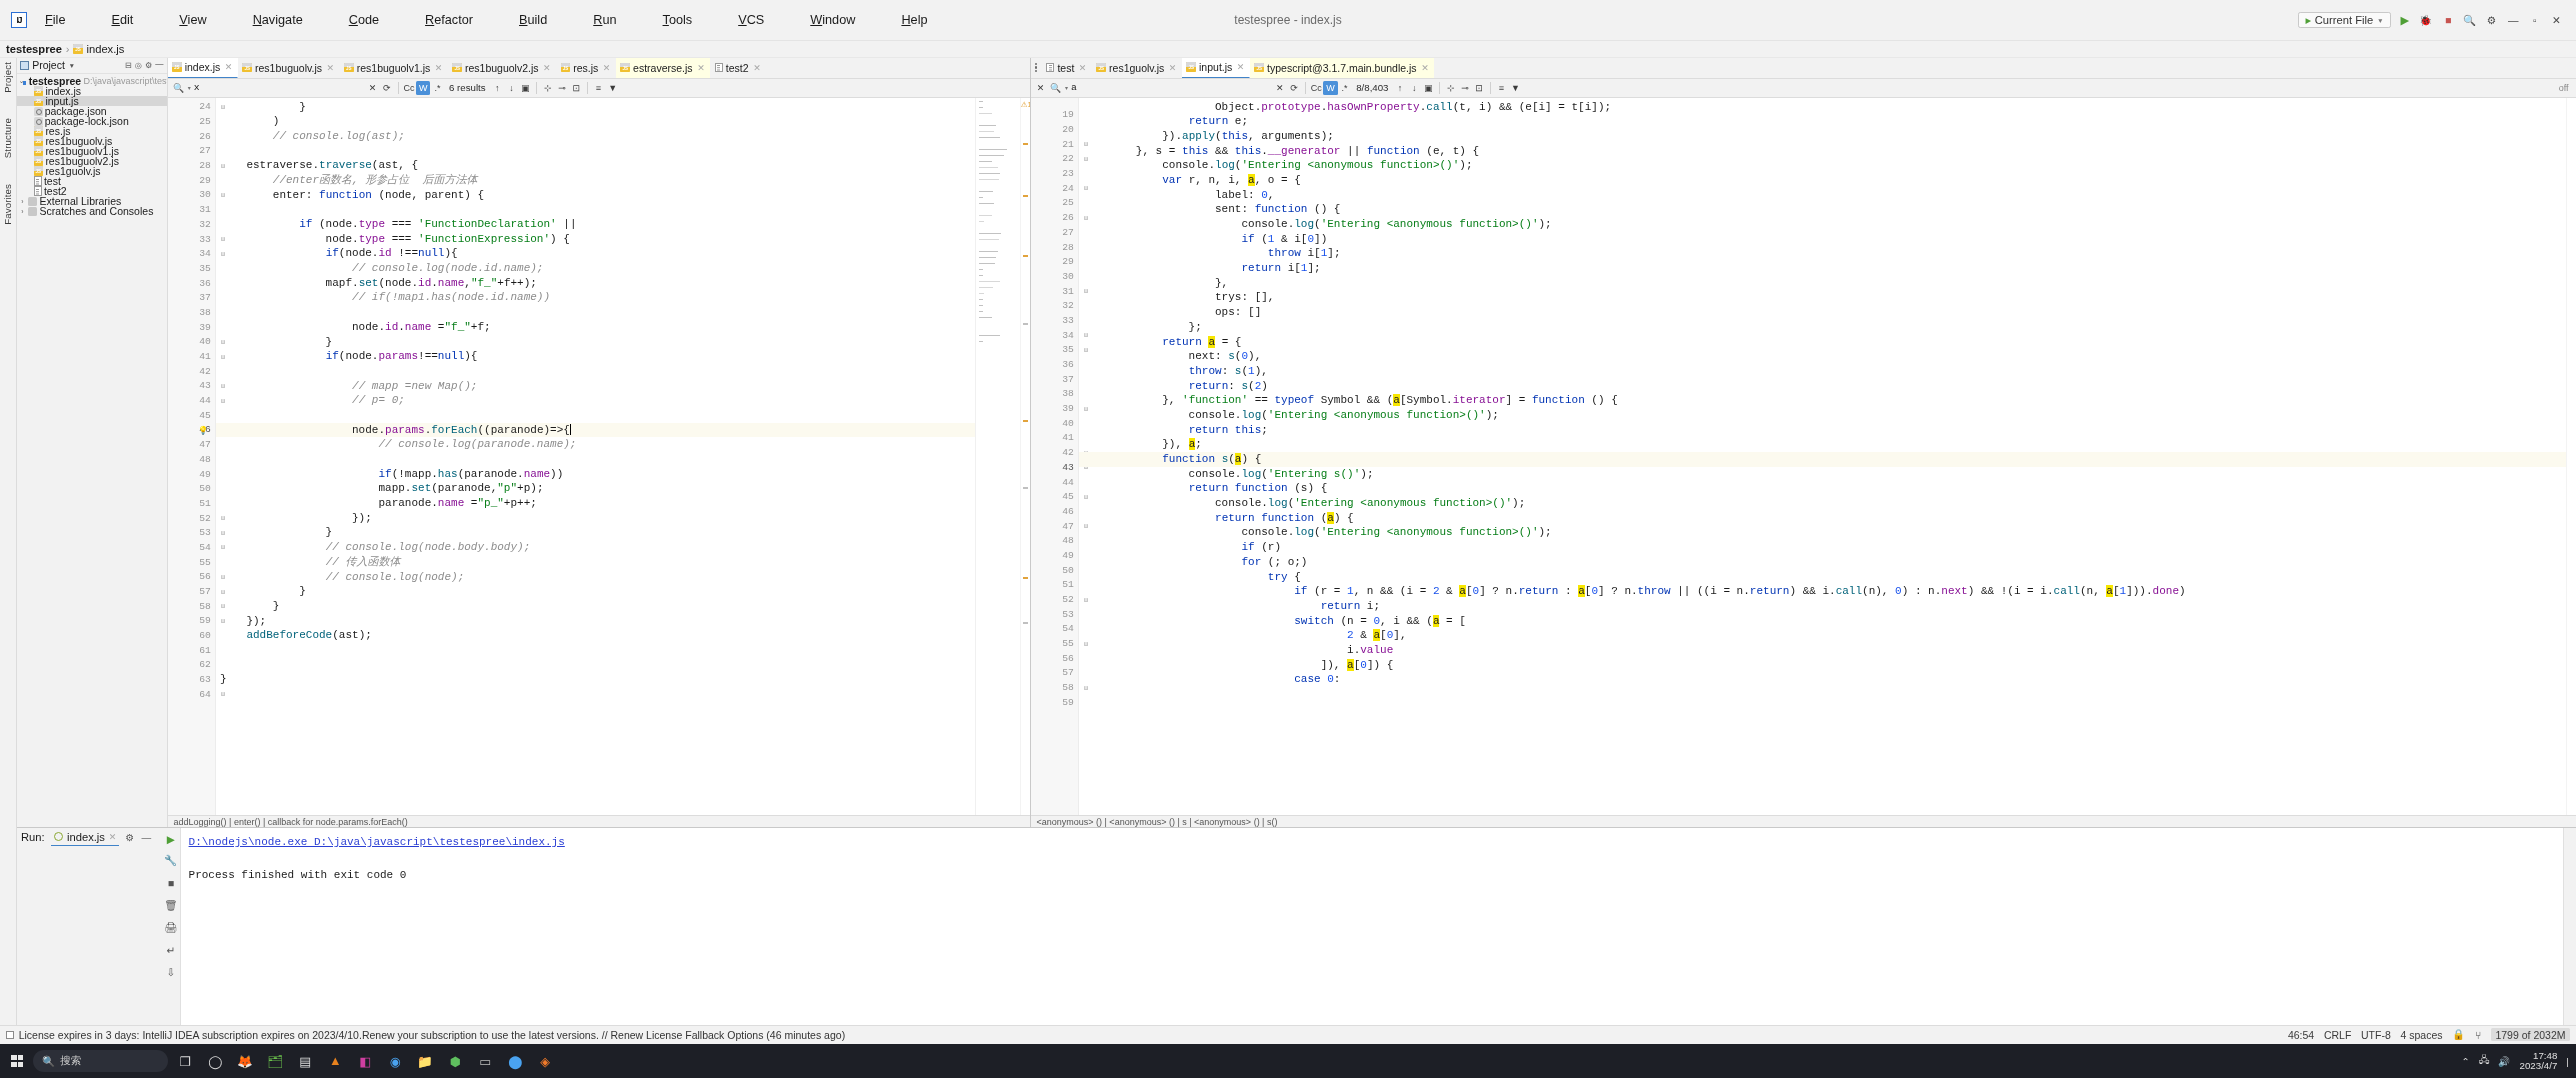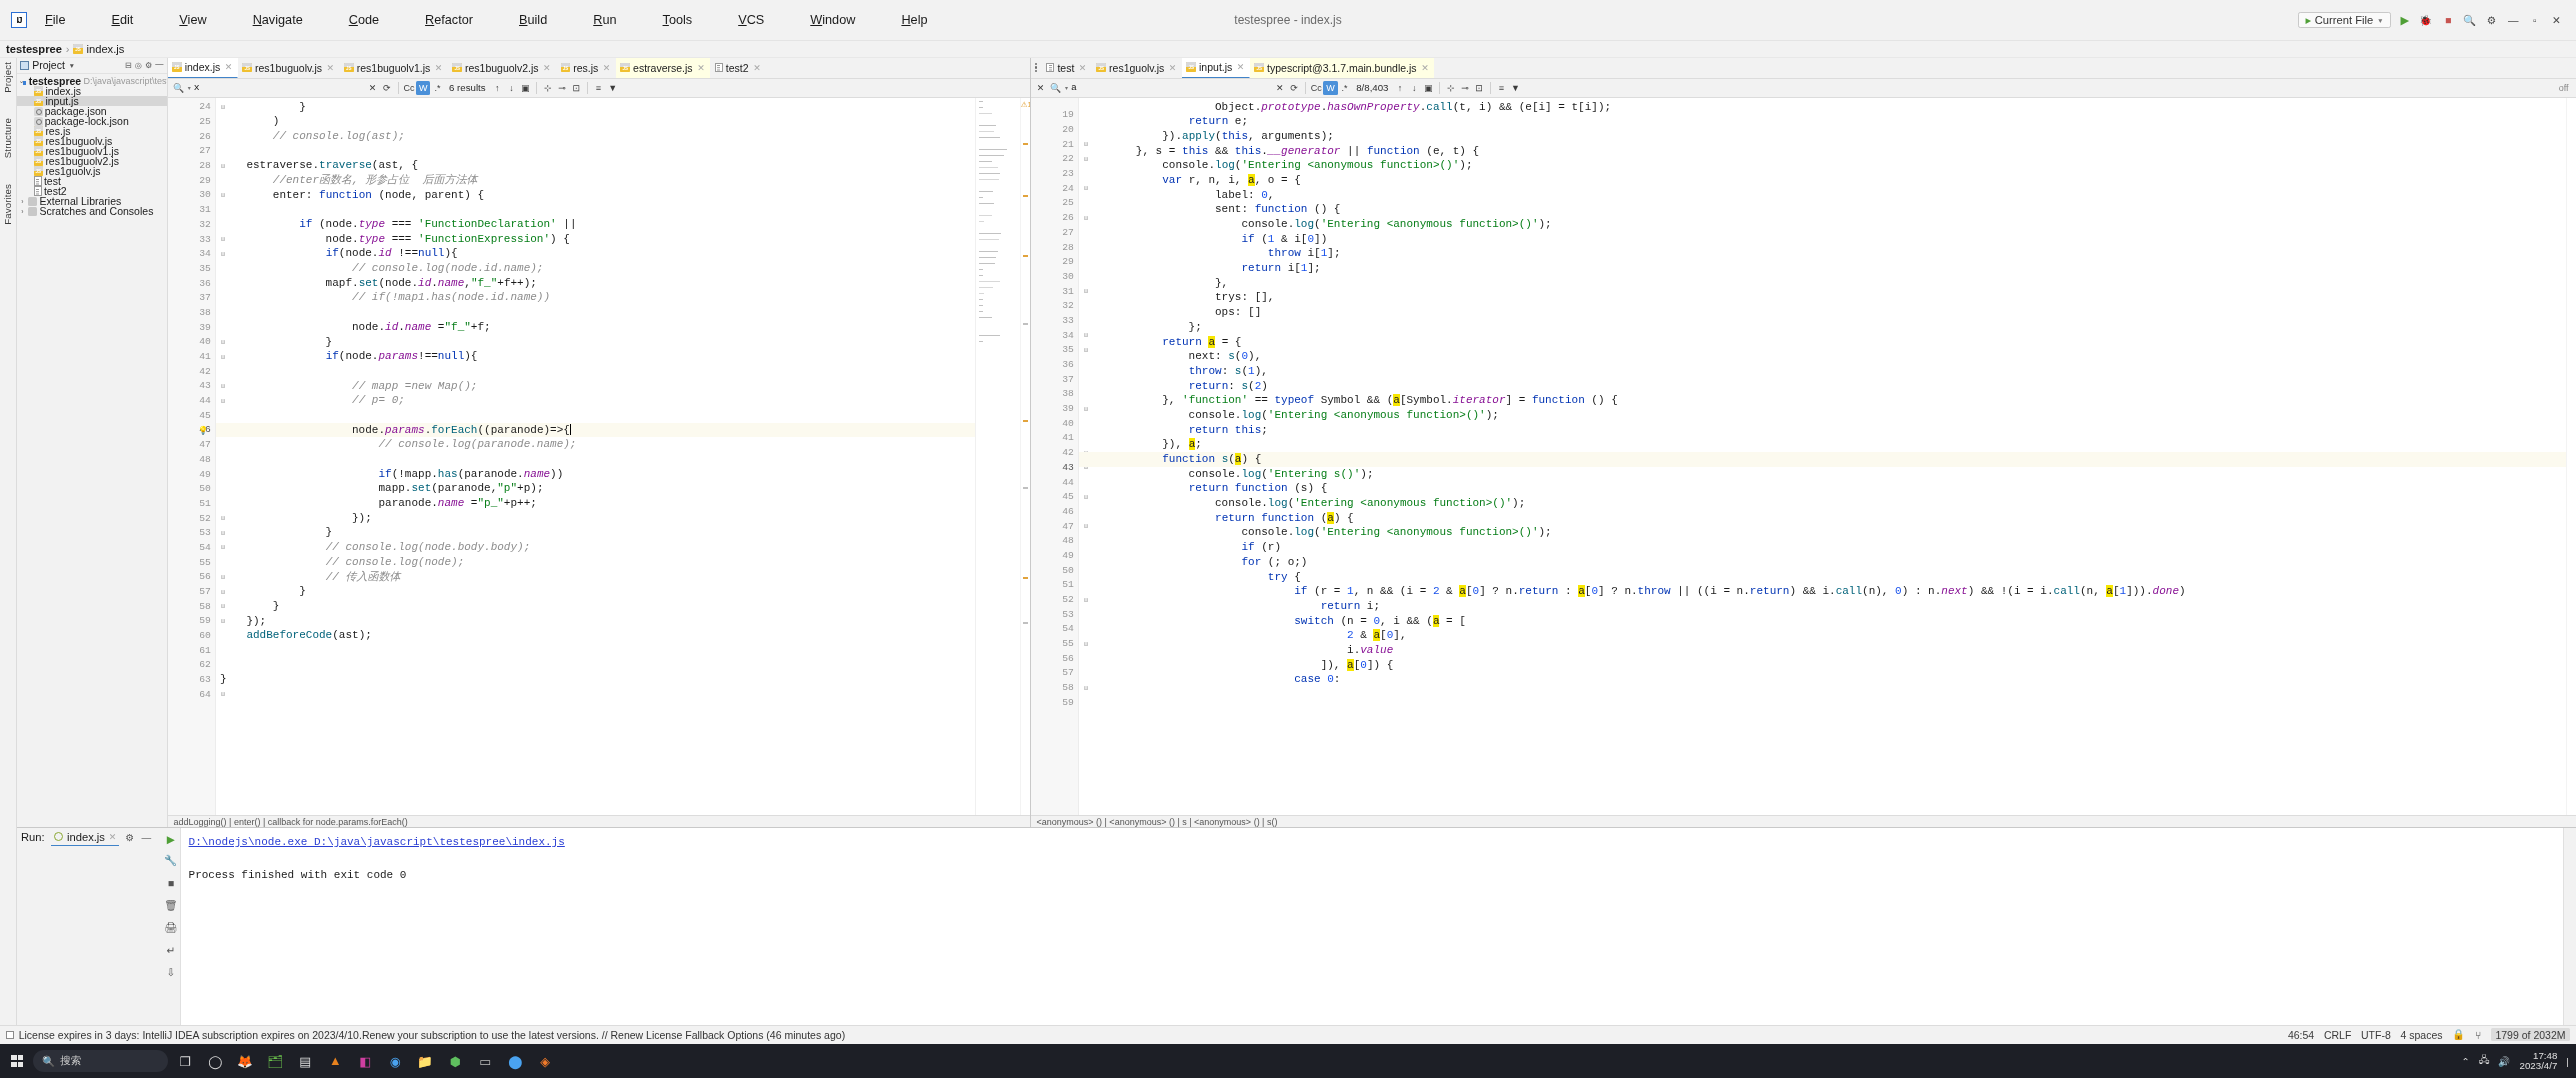--- a/index.html
+++ b/index.html
@@ -105,21 +105,21 @@
             padding-top:1.5px; position:relative;}
   .gline { height:14.7px; display:flex; align-items:center; justify-content:flex-end;
            padding-right:3.7px; font-size:9.7px; color:#999; font-family:"Liberation Mono",monospace;}
   .gline.cur { color:#555; }
   .fold-m { position:absolute; right:-12px; font-size:6.7px; color:#9a9a9a;}
   .codecol { flex:1; padding-top:1.5px; position:relative; overflow:hidden;}
   .cl { height:14.7px; line-height:14.7px; font-family:"Liberation Mono","DejaVu Sans Mono",monospace;
         font-size:11px; white-space:pre; color:#1a1a1a; padding-left:4.5px;}
   .cl.hl { background:#fcfaef; }
   .kw{color:#0033b3;} .str{color:#067d17;} .num{color:#1750eb;} .com{color:#8c8c8c;font-style:italic;}
-  .fn{color:#00627a;} .prop{color:#871094;font-style:italic;}
+  .fn{color:#00627a;} .prop{color:#871094;}
   .yel{background:#f7e600;}
   .caret{display:inline-block;width:0.7px;background:#000;height:11.2px;vertical-align:-2.2px;}
 
   .minimap { width:45px; background:#fff; border-left:0.7px solid #f0f0f0; position:relative; flex:none;}
   .mm-line { position:absolute; height:1.1px; background:#cfcfcf; left:3px;}
   .errstrip { width:9.7px; background:#fff; position:relative; flex:none; border-left:0.7px solid #f3f3f3;}
   .mk { position:absolute; width:5.2px; height:1.5px; left:2.2px;}
 
   .statusline{height:12px;background:#f2f2f2;border-top:0.7px solid #dcdcdc;display:flex;
               align-items:center;gap:10.5px;padding:0 6px;font-size:9px;color:#555;}
@@ -560,22 +560,22 @@
                 <div class="cl">&nbsp;</div>
                 <div class="cl hl">                    node.<span class="prop">params</span>.<span class="fn">forEach</span>((paranode)=&gt;{<span class="caret"></span></div>
                 <div class="cl">                        <span class="com">// console.log(paranode.name);</span></div>
                 <div class="cl">&nbsp;</div>
                 <div class="cl">                        <span class="kw">if</span>(!mapp.<span class="fn">has</span>(paranode.<span class="prop">name</span>))</div>
                 <div class="cl">                        mapp.<span class="fn">set</span>(paranode,<span class="str">"p"</span>+p);</div>
                 <div class="cl">                        paranode.<span class="prop">name</span> =<span class="str">"p_"</span>+p++;</div>
                 <div class="cl">                    });</div>
                 <div class="cl">                }</div>
                 <div class="cl">                <span class="com">// console.log(node.body.body);</span></div>
+                <div class="cl">                <span class="com">// 传入函数体</span></div>
                 <div class="cl">                <span class="com">// console.log(node);</span></div>
-                <div class="cl">                <span class="com">// 传入函数体</span></div>
                 <div class="cl">            }</div>
                 <div class="cl">        }</div>
                 <div class="cl">    });</div>
                 <div class="cl">    <span class="fn">addBeforeCode</span>(ast);</div>
                 <div class="cl">&nbsp;</div>
                 <div class="cl">&nbsp;</div>
                 <div class="cl">}</div>
               </div>
             <div class="minimap" id="mmL">
                 <div class="mm-line" style="top: 3px; width: 4.5px; background: rgb(194, 194, 194);"></div>

